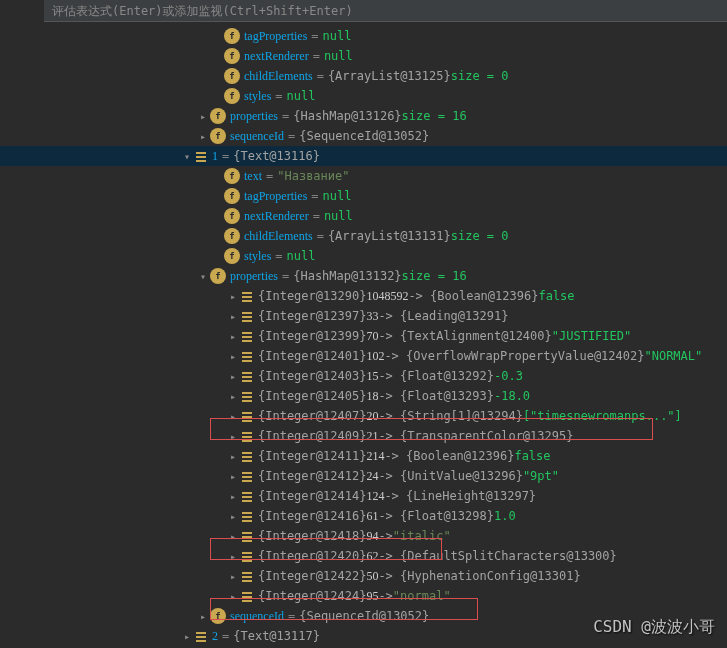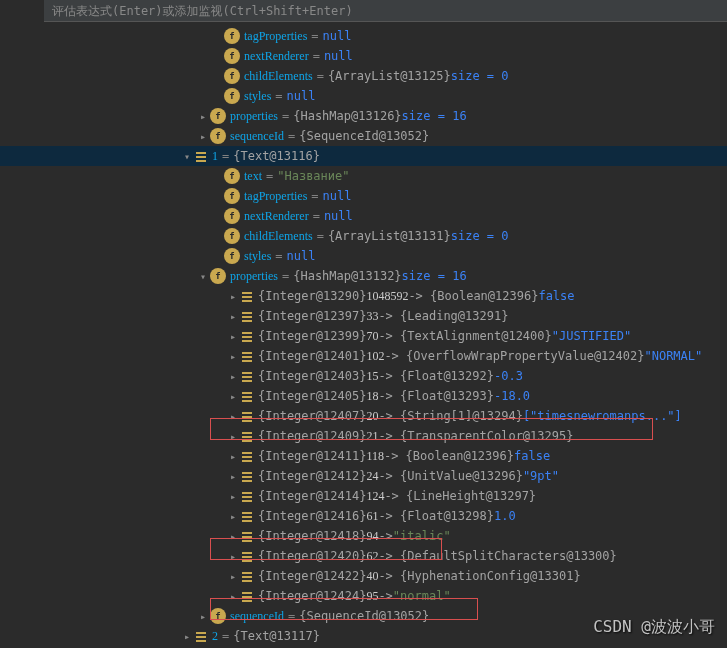--- a/index.html
+++ b/index.html
@@ -16,21 +16,21 @@
 .arrow.none { visibility: hidden; }
 .arrow.none::before { content: "▸"; }
 .icon { width: 16px; height: 16px; border-radius: 50%; display: inline-flex; align-items: center; justify-content: center; font-size: 9px; font-weight: bold; margin-right: 4px; flex-shrink: 0; }
 .icon.f { background: #c9a84f; color: #2b2b2b; }
 .icon.v { width: 14px; height: 14px; border-radius: 2px; background: transparent; position: relative; }
 .icon.v::before { content: ""; position: absolute; width: 10px; height: 2px; background: #c9a84f; top: 3px; left: 2px; }
 .icon.v::after { content: ""; position: absolute; width: 10px; height: 2px; background: #c9a84f; top: 7px; left: 2px; box-shadow: 0 4px 0 #c9a84f; }
 .name { color: #0ea5e9; font-family: Liberation Serif, serif; }
 .eq { color: #808080; padding: 0 4px; }
 .gray { color: #a3a3a3; }
-.white { color: #3b82f6; }
+.white { color: #22c55e; }
 .str { color: #6a8759; }
 .num { color: #cccccc; font-family: Liberation Serif, serif; }
 .watermark { position: absolute; bottom: 10px; right: 12px; color: #ddd; font-size: 16px; font-weight: 500; opacity: 0.85; text-shadow: 1px 1px 2px #000; pointer-events: none; }
 </style>
 </head>
 <body>
 
 <div class="top-bar">
   <span>评估表达式(Enter)或添加监视(Ctrl+Shift+Enter)</span>
 </div>
@@ -212,21 +212,21 @@
       <span class="icon v"></span>
       <span class="gray">{Integer@12409}</span>
       <span class="num"> 21</span>
       <span class="gray"> -&gt; {TransparentColor@13295}</span>
     </div>
     <div class="row">
       <span class="indent" style="width: 226px;"></span>
       <span class="arrow col"></span>
       <span class="icon v"></span>
       <span class="gray">{Integer@12411}</span>
-      <span class="num"> 118</span>
+      <span class="num"> 214</span>
       <span class="gray"> -&gt; {Boolean@12396} </span>
       <span class="white">false</span>
     </div>
     <div class="row">
       <span class="indent" style="width: 226px;"></span>
       <span class="arrow col"></span>
       <span class="icon v"></span>
       <span class="gray">{Integer@12412}</span>
       <span class="num"> 24</span>
       <span class="gray"> -&gt; {UnitValue@13296} </span>
@@ -264,21 +264,21 @@
       <span class="icon v"></span>
       <span class="gray">{Integer@12420}</span>
       <span class="num"> 62</span>
       <span class="gray"> -&gt; {DefaultSplitCharacters@13300}</span>
     </div>
     <div class="row">
       <span class="indent" style="width: 226px;"></span>
       <span class="arrow col"></span>
       <span class="icon v"></span>
       <span class="gray">{Integer@12422}</span>
-      <span class="num"> 40</span>
+      <span class="num"> 50</span>
       <span class="gray"> -&gt; {HyphenationConfig@13301}</span>
     </div>
     <div class="row">
       <span class="indent" style="width: 226px;"></span>
       <span class="arrow col"></span>
       <span class="icon v"></span>
       <span class="gray">{Integer@12424}</span>
       <span class="num"> 95</span>
       <span class="gray"> -&gt; </span>
       <span class="str">"normal"</span>

